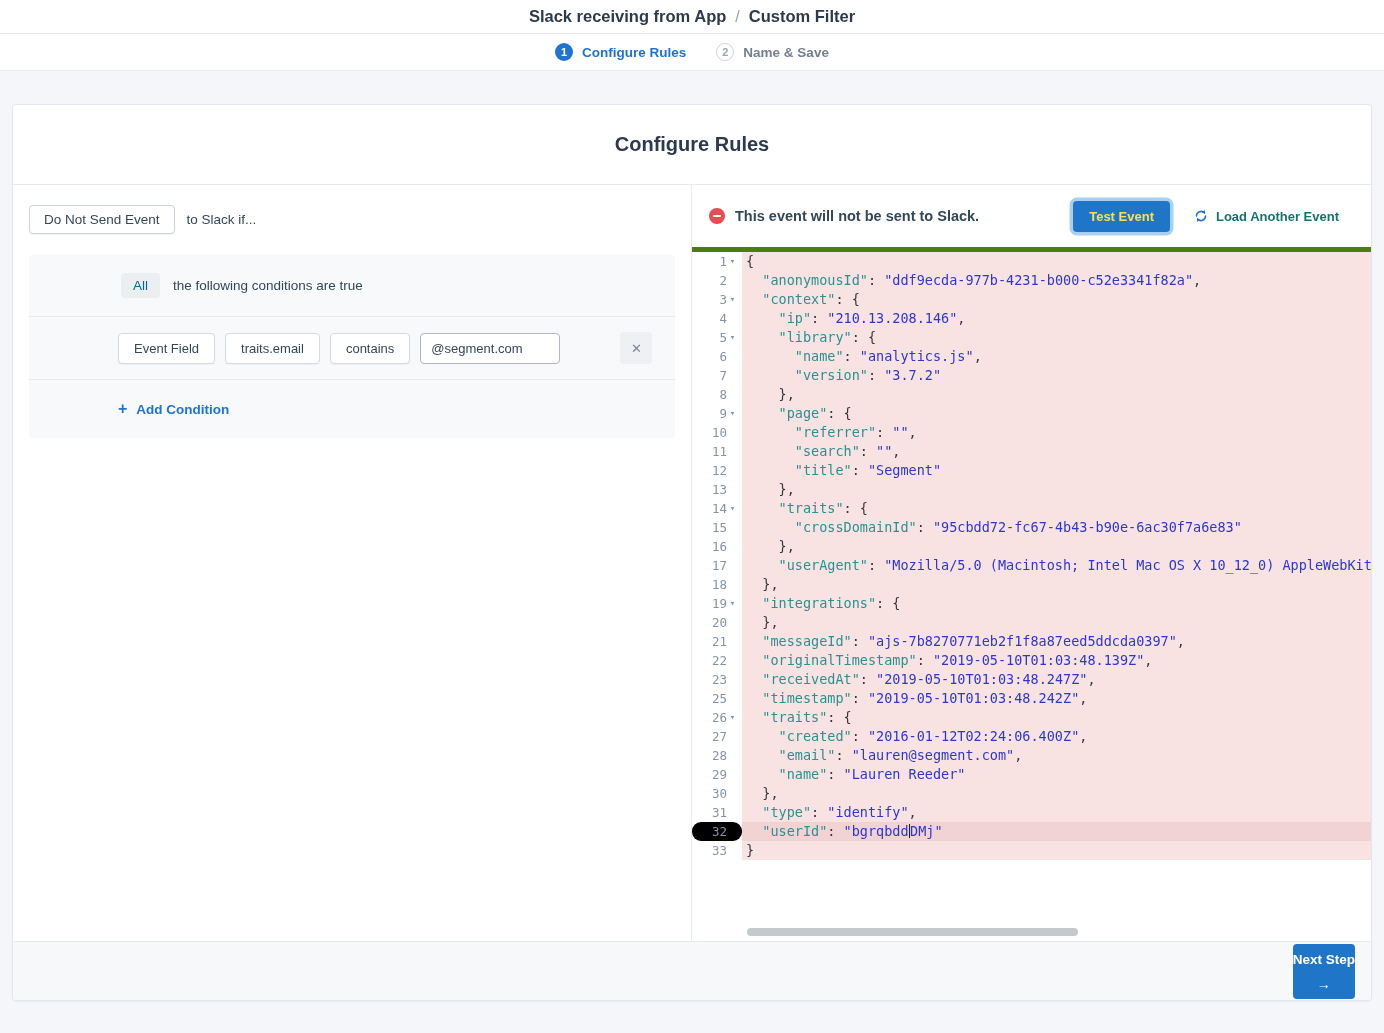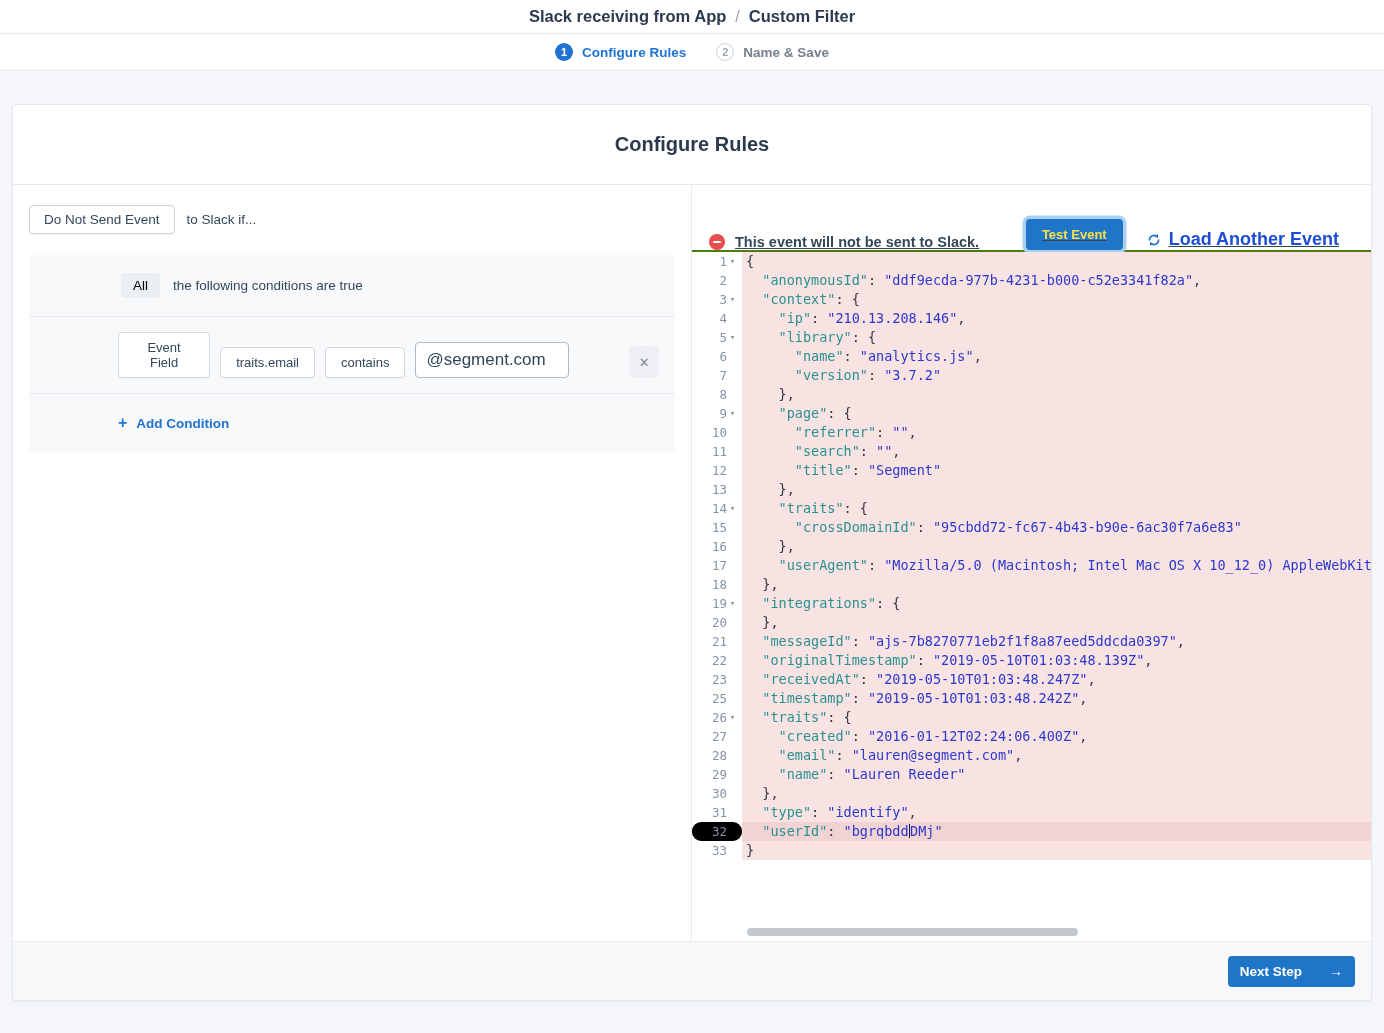--- a/index.html
+++ b/index.html
@@ -41,51 +41,51 @@
   .trigger-row { display:flex; align-items:center; gap:12px; }
   .btn-outline { background:#fff; border:1px solid #ccd3db; border-radius:4px;
                  padding:6px 14px; font-size:13.5px; font-weight:500; color:#33475b;
                  font-family:inherit; box-shadow:0 1px 1px rgba(22,29,37,.05); cursor:pointer; }
   .trigger-suffix { font-size:13.5px; color:#33475b; }
 
   .conditions { margin-top:21px; background:#f8f9fb; border-radius:4px; }
   .row-match { display:flex; align-items:center; gap:13px;
                padding:18px 16px 18px 92px; border-bottom:1px solid #e7eaee; }
   .chip { background:#eceff2; border-radius:4px; padding:5px 12px; font-size:13.5px;
-          color:#000000; cursor:pointer; }
+          color:#0369a1; cursor:pointer; }
   .match-text { font-size:13.5px; color:#33475b; }
   .row-condition { display:flex; align-items:flex-end; gap:10px;
                    padding:15px 16px 15px 89px; border-bottom:1px solid #e7eaee; }
   .cond-btn { background:#fff; border:1px solid #d3d9e0; border-radius:4px;
               padding:7px 15px; font-size:13px; color:#33475b; font-family:inherit;
               box-shadow:0 1px 1px rgba(22,29,37,.04); cursor:pointer; }
-  .value-input { width:154px; border:1px solid #aeb7c2; border-radius:4px;
-                 padding:7px 10px; font-size:17px; color:#33475b; background:#fff;
+  .value-input { width:140px; border:1px solid #aeb7c2; border-radius:4px;
+                 padding:7px 10px; font-size:13px; color:#33475b; background:#fff;
                  font-family:inherit; }
   .remove-btn { margin-left:50px; width:32px; height:32px; background:#eef0f3; border:none;
                 border-radius:4px; color:#7b8794; font-size:13px; display:flex;
                 align-items:center; justify-content:center; cursor:pointer; }
   .row-add { display:flex; align-items:center; gap:9px; padding:21px 16px 21px 89px; cursor:pointer; }
   .add-plus { color:#2173d2; font-size:16px; font-weight:700; line-height:1; }
   .add-label { color:#2173d2; font-size:13.5px; font-weight:700; }
 
   
   .right-panel { flex:1; min-width:0; display:flex; flex-direction:column; }
-  .result-header { height:67px; flex:none; display:flex; align-items:flex-end;
-                   padding:0 32px 0 17px; border-bottom:2px solid #4d7c0f; background:#fff;text-decoration:underline; }
+  .result-header { height:67px; flex:none; display:flex; align-items:center;
+                   padding:0 32px 0 17px; border-bottom:5px solid #4d7c0f; background:#fff; }
   .minus-icon { width:16px; height:16px; border-radius:50%; background:#e64c50;
                 position:relative; flex:none; }
   .minus-icon::after { content:''; position:absolute; left:4px; right:4px; top:7px;
                        height:2px; background:#fff; border-radius:1px; }
   .status-text { margin-left:10px; font-size:14.5px; font-weight:700; color:#33475b; }
   .test-btn { margin-left:auto; background:#1f76c8; color:#fde047; border:none; border-radius:4px;
               padding:8px 16px; font-size:13px; font-weight:600; font-family:inherit;
               box-shadow:0 0 0 3.5px #a9cff2; cursor:pointer; }
   .load-group { display:flex; align-items:center; gap:8px; margin-left:24px; cursor:pointer; }
-  .load-label { font-size:18px; font-weight:600; color:#1d4ed8; }
+  .load-label { font-size:13px; font-weight:600; color:#0f766e; }
 
   
   .editor { flex:1; min-height:0; background:#fff; position:relative;
             display:flex; flex-direction:column; overflow:hidden; }
   .code-lines { flex:none; }
   .code-row { display:flex; height:19px; line-height:19px;
               font-family:"DejaVu Sans Mono", monospace; font-size:13.5px; }
   .gutter-cell { width:50px; flex:none; display:flex; justify-content:flex-end;
                  align-items:center; padding-right:4px; background:#fff; }
   .ln { color:#8494a6; font-size:12.5px; }
@@ -98,22 +98,22 @@
   .tok-s { color:#2b38cf; }
   .tok-p { color:#33383f; }
   .caret { display:inline-block; width:1.5px; height:14px; background:#1b1f24;
            vertical-align:-2px; }
   .code-filler { flex:1; background:#fff; }
   .hscroll { position:absolute; left:55px; bottom:5px; width:331px; height:8px;
              background:#c4c9ce; border-radius:4px; cursor:pointer; }
 
   
   .next-btn { background:#1f76c8; color:#fff; border:none; border-radius:4px;
-              padding:8px 12px; font-size:13.5px; font-weight:600; font-family:inherit;
-              display:flex; align-items:center; gap:27px; cursor:pointer; }
+              padding:8px 0; font-size:13.5px; font-weight:600; font-family:inherit;
+              display:flex; align-items:center; gap:10px; cursor:pointer;flex-direction:column; }
   .next-arrow { font-size:14px; line-height:1; }
 </style>
 </head>
 <body>
 
 <div class="topbar">
   <span class="crumb">Slack receiving from App</span>
   <span class="crumb-sep">/</span>
   <span class="crumb">Custom Filter</span>
 </div>

